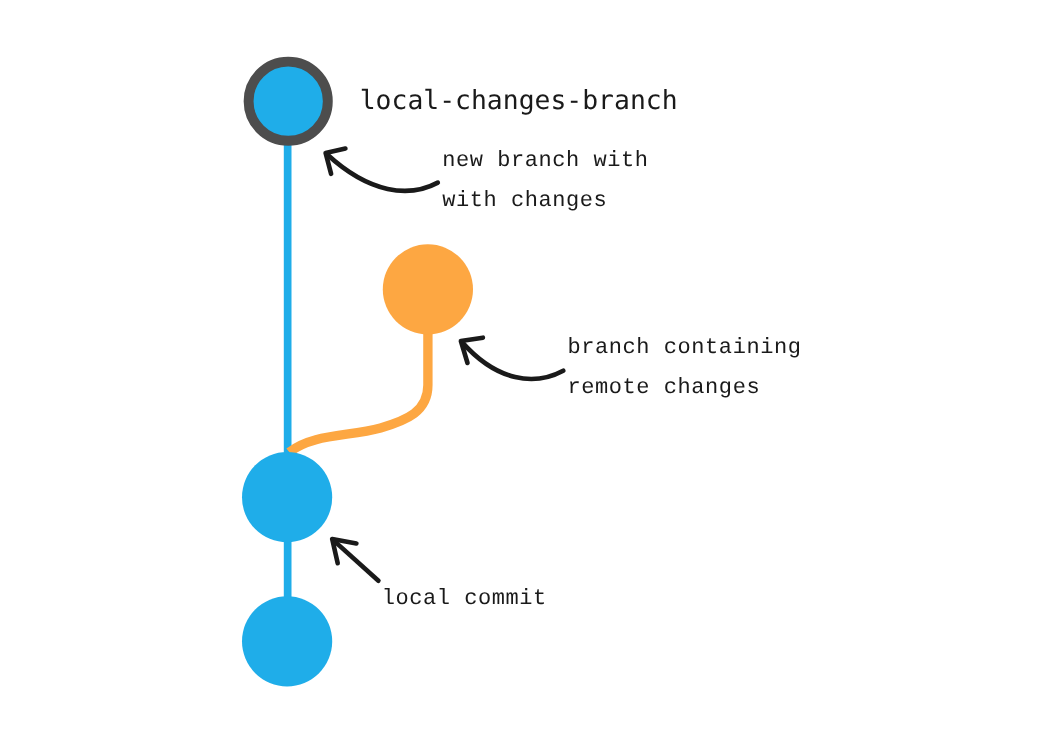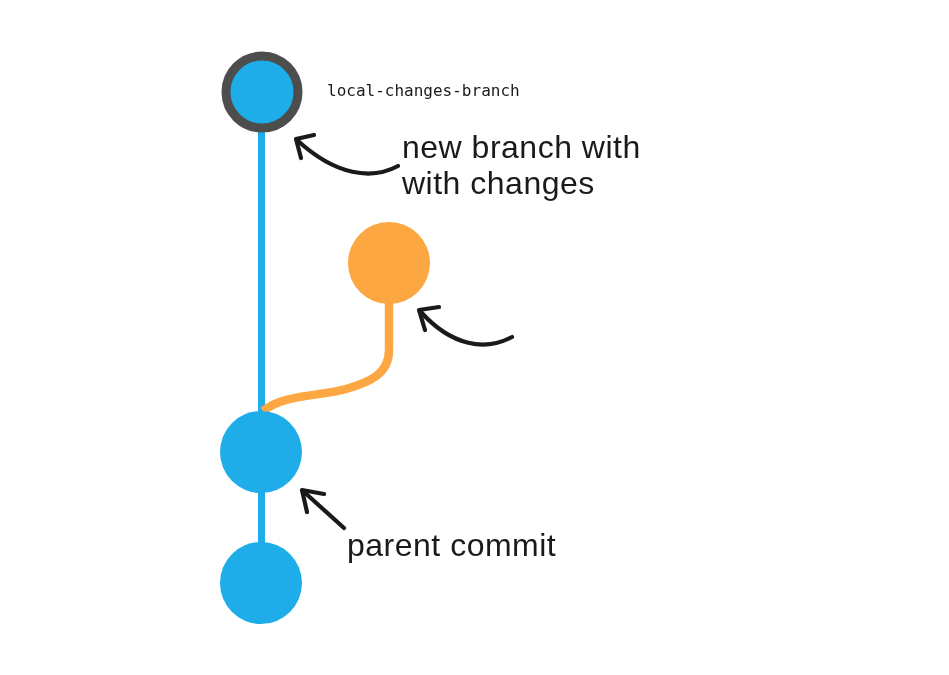--- a/index.html
+++ b/index.html
@@ -20,28 +20,28 @@
     left: 0;
     top: 0;
   }
   .label {
     position: absolute;
     color: #1a1a1a;
     white-space: nowrap;
   }
   .mono {
     font-family: "DejaVu Sans Mono", monospace;
-    font-size: 16px;
+    font-size: 24px;
     line-height: 24px;
     font-weight: 500;
     letter-spacing: 0px;
   }
   .note {
-    font-family: Liberation Sans, sans-serif;
-    font-size: 32px;
+    font-family: Liberation Mono, monospace;
+    font-size: 20px;
     line-height: 36px;
     font-weight: 500;
     letter-spacing: 0.5px;
   }
 </style>
 </head>
 <body>
 
 <div class="canvas">
 
@@ -76,16 +76,20 @@
   </svg>
 
   <div class="label mono" style="left:327px; top:79px;">local-changes-branch</div>
 
 
   <div class="label note" style="left:402px; top:129px;">
     <div>new branch with</div>
     <div>with changes</div>
   </div>
 
+  <div class="label note" style="left:516px; top:299px;">
+    <div>branch containing</div>
+    <div>remote changes</div>
+  </div>
 
-  <div class="label note" style="left:347px; top:527px;">parent commit</div>
+  <div class="label note" style="left:347px; top:527px;">local commit</div>
 
 </div>
 
 </body></html>

